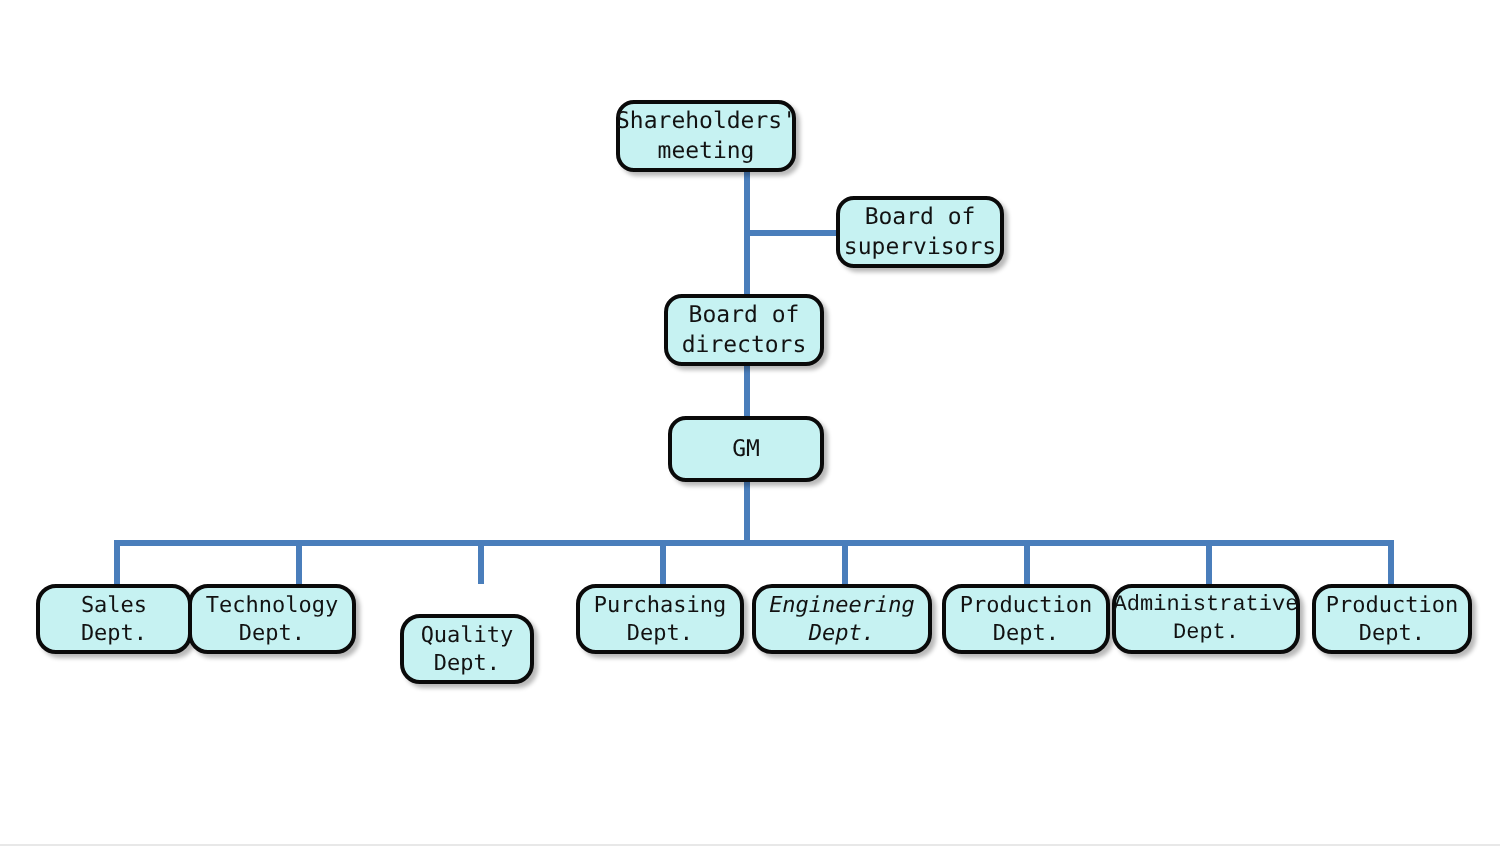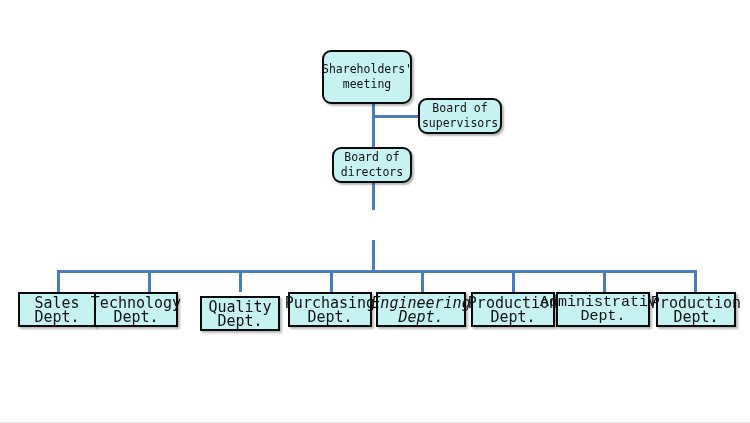--- a/index.html
+++ b/index.html
@@ -46,23 +46,23 @@
     font-family: "DejaVu Sans Mono", "Liberation Mono", monospace;
     font-size: 11.5px;
     line-height: 15px;
     letter-spacing: 0px;
     box-shadow: 2px 2px 2px rgba(0,0,0,0.28);
     z-index: 3;
     padding: 0 2px;
     white-space: pre-line;
   }
   .node.dept {
-    font-size: 15px;
+    font-size: 11px;
     line-height: 14px;
-    border-radius: 0;
+    border-radius: 10px;
   }
 </style>
 </head>
 <body>
 
 <div id="org-chart">
 
   <div class="conn conn-v" style="left:372px; top:86px; height:63px;"></div>
 
   <div class="conn conn-h" style="left:372px; top:115px; width:48px;"></div>
@@ -75,37 +75,38 @@
 
   <div class="conn conn-v" style="left:57px; top:270px; height:22px;"></div>
   <div class="conn conn-v" style="left:148px; top:270px; height:22px;"></div>
   <div class="conn conn-v" style="left:239px; top:270px; height:22px;"></div>
   <div class="conn conn-v" style="left:330px; top:270px; height:22px;"></div>
   <div class="conn conn-v" style="left:421px; top:270px; height:22px;"></div>
   <div class="conn conn-v" style="left:512px; top:270px; height:22px;"></div>
   <div class="conn conn-v" style="left:603px; top:270px; height:22px;"></div>
   <div class="conn conn-v" style="left:694px; top:270px; height:22px;"></div>
 
-  <div class="node" style="left:322px; top:50px; width:90px; height:54px;">Shareholders'
+  <div class="node" style="left:308px; top:50px; width:90px; height:36px;">Shareholders'
 meeting</div>
 
   <div class="node" style="left:418px; top:98px; width:84px; height:36px;">Board of
 supervisors</div>
 
   <div class="node" style="left:332px; top:147px; width:80px; height:36px;">Board of
 directors</div>
 
+  <div class="node" style="left:334px; top:208px; width:78px; height:33px;">GM</div>
 
   <div class="node dept" style="left:18px; top:292px; width:78px; height:35px;">Sales
 Dept.</div>
 
   <div class="node dept" style="left:94px; top:292px; width:84px; height:35px;">Technology
 Dept.</div>
 
-  <div class="node dept" style="left:200px; top:296px; width:80px; height:35px;">Quality
+  <div class="node dept" style="left:200px; top:307px; width:67px; height:35px;">Quality
 Dept.</div>
 
   <div class="node dept" style="left:288px; top:292px; width:84px; height:35px;">Purchasing
 Dept.</div>
 
   <div class="node dept" style="left:376px; top:292px; width:90px; height:35px;font-style:italic;">Engineering
 Dept.</div>
 
   <div class="node dept" style="left:471px; top:292px; width:84px; height:35px;">Production
 Dept.</div>

